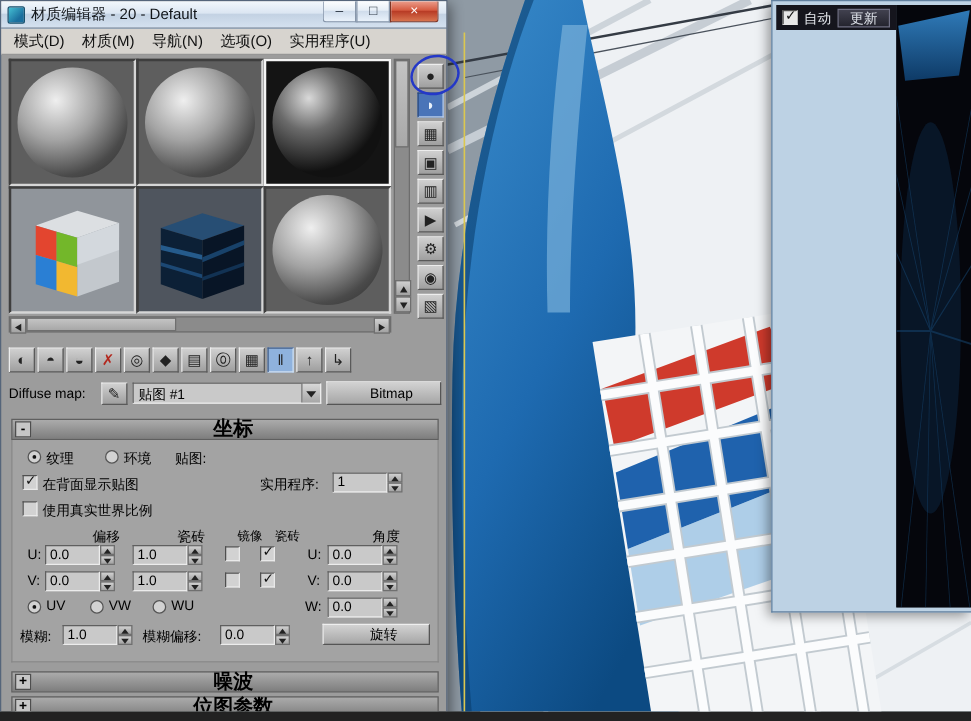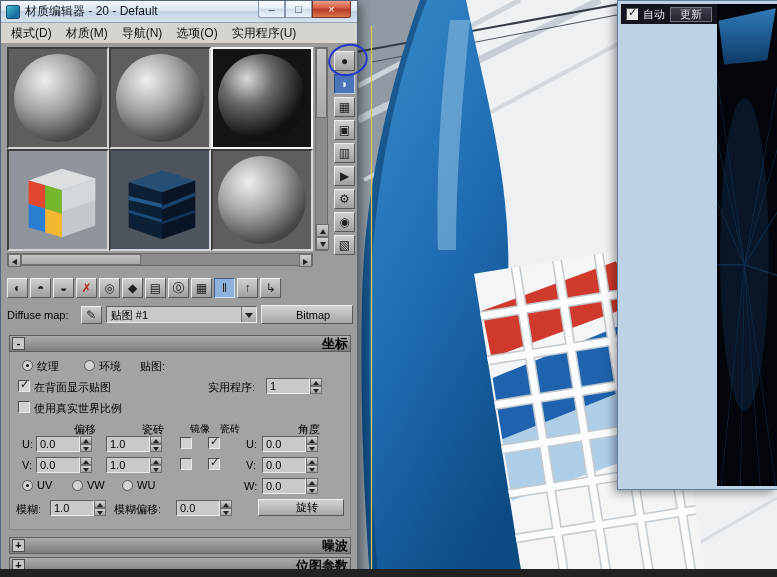--- a/index.html
+++ b/index.html
@@ -96,21 +96,21 @@
   .cb { width:12px; height:12px; background:#d2d2d2; border:1px solid; border-color:#4f4f4f #e9e9e9 #e9e9e9 #4f4f4f; position:relative; display:inline-block; flex:0 0 auto; }
   .cb.on::after { content:"✓"; position:absolute; left:1px; top:-3px; font-size:11px; font-weight:bold; color:#111; }
   .rad { width:11px; height:11px; border-radius:50%; background:#d2d2d2; border:1px solid #555; position:relative; display:inline-block; flex:0 0 auto; }
   .rad.on::after { content:""; position:absolute; left:3px; top:3px; width:3px; height:3px; border-radius:50%; background:#111; }
 
   
   .rollout { position:absolute; height:17px; background:linear-gradient(#ababab,#7e7e7e);
     border:1px solid #5f5f5f; display:flex; align-items:center; padding:0 2px; }
   .roll-box { width:13px; height:13px; flex:0 0 auto; background:#c6c6c6; border:1px solid #4e4e4e;
     font-size:11px; line-height:11px; text-align:center; font-weight:bold; }
-  .roll-title { flex:1; text-align:right; font-size:13px; font-weight:bold; color:#000; }
+  .roll-title { flex:1; text-align:center; font-size:16px; font-weight:bold; color:#000; }
 
   .coords-panel { position:absolute; left:8px; top:351px; width:342px; height:178px;
     background:#a3a3a3; border:1px solid #878787; border-top:none; }
   .abs { position:absolute; }
   .hdr { font-size:11px; color:#000;margin-left:16px; }
 
   
   .annot { position:absolute; left:328px; top:44px; width:40px; height:32px; border:2px solid #2438c8;
     border-radius:50%; transform:rotate(-14deg); z-index:30; pointer-events:none; }
 

